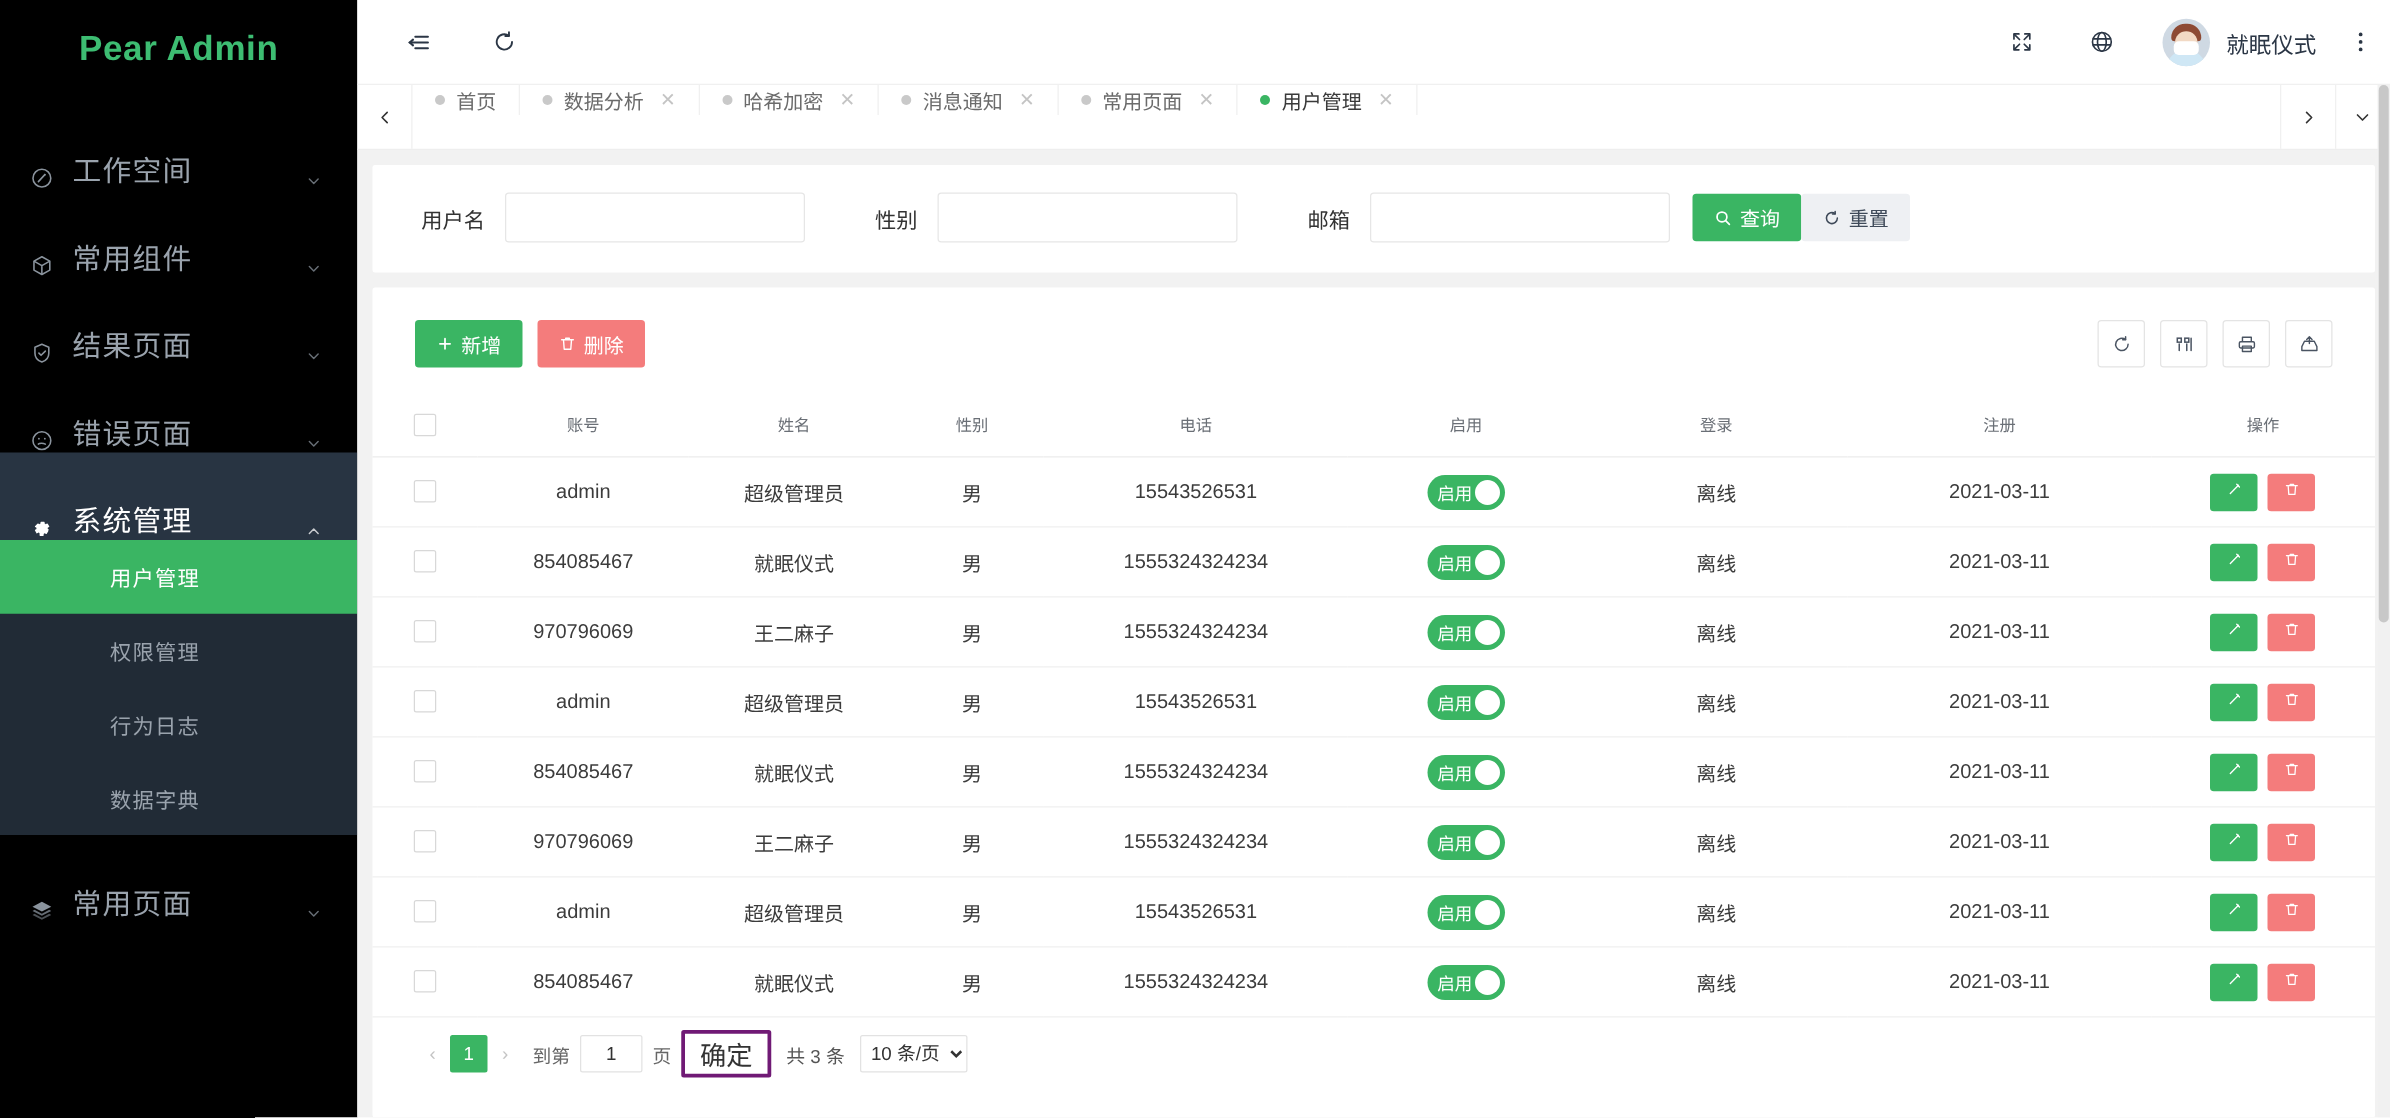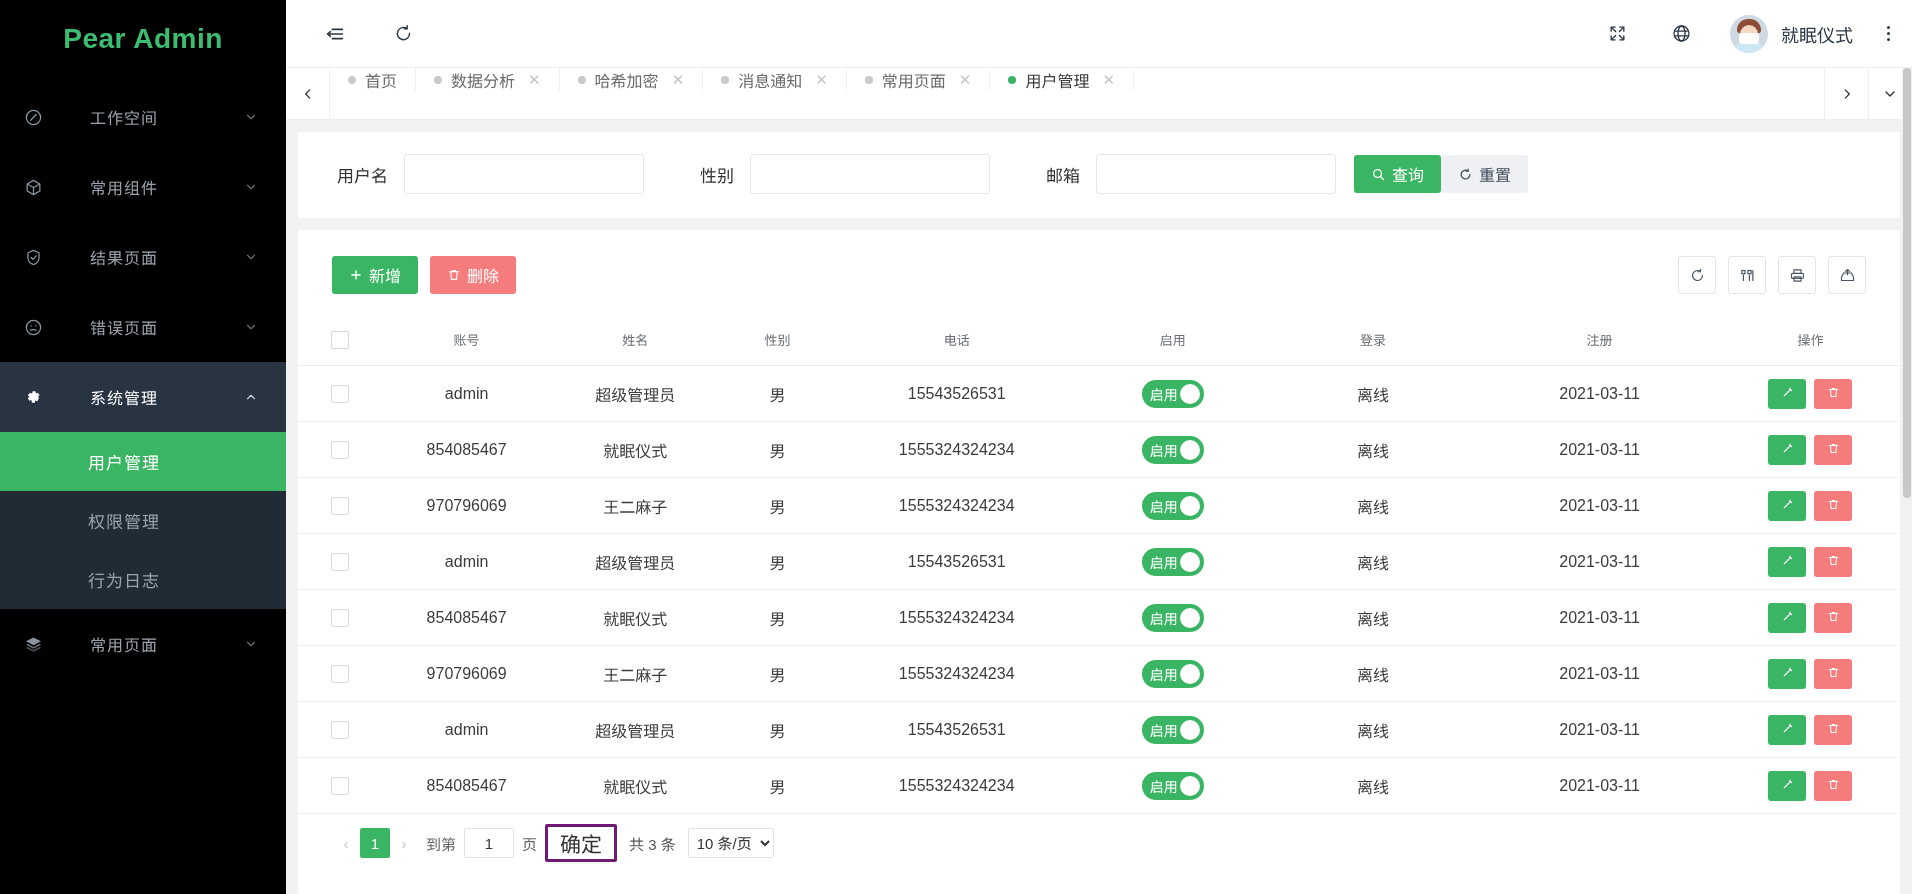--- a/index.html
+++ b/index.html
@@ -24,27 +24,26 @@
     height: 78px;
     display: flex; align-items: center; justify-content: center;
     color: #3dbd72;
     font-size: 28px; font-weight: bold;
     letter-spacing: .5px;
   }
   .nav { padding-top: 4px; }
   .nav-group { }
   .nav-top {
     height: 70px;
-    display: flex; align-items: center;
+    display: flex; align-items: flex-end;
     padding: 0 26px 0 24px;
     color: #9aa3ad;
-    font-size: 16px;
+    font-size: 23px;
     cursor: pointer;
     position: relative;
-    gap: 32px;
   }
   .nav-top.active { color: #ffffff; background: #283442; }
   .nav-top .nicon {
     width: 26px; flex: 0 0 26px;
     display: flex; align-items: center; justify-content: flex-start;
   }
   .nav-top .ntext { flex: 1 1 auto; margin-left: 8px; letter-spacing: 1px;}
   .nav-top .caret { flex: 0 0 16px; opacity: .75; }
   .sub { background: #212b36; }
   .sub-item {
@@ -355,20 +354,23 @@
       </div>
       <div class="sub">
         <div class="sub-item selected">
           <span>用户管理</span>
         </div>
         <div class="sub-item">
           <span>权限管理</span>
         </div>
         <div class="sub-item">
           <span>行为日志</span>
+        </div>
+        <div class="sub-item">
+          <span>数据字典</span>
         </div>
       </div>
     </div>
 
     <div class="nav-group">
       <div class="nav-top">
         <span class="nicon">
           <svg class="ic" width="19" height="19" viewBox="0 0 24 24" fill="#8a939d">
             <path d="M12 3L2.5 8 12 13l9.5-5L12 3z"></path>
               <path d="M4.6 11.2L2.5 12.3 12 17.3l9.5-5-2.1-1.1L12 15.1z" opacity=".75"></path>

